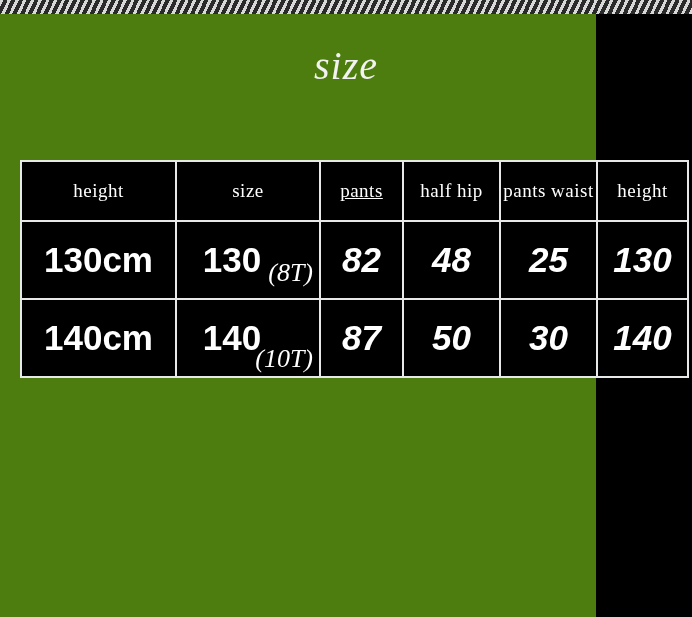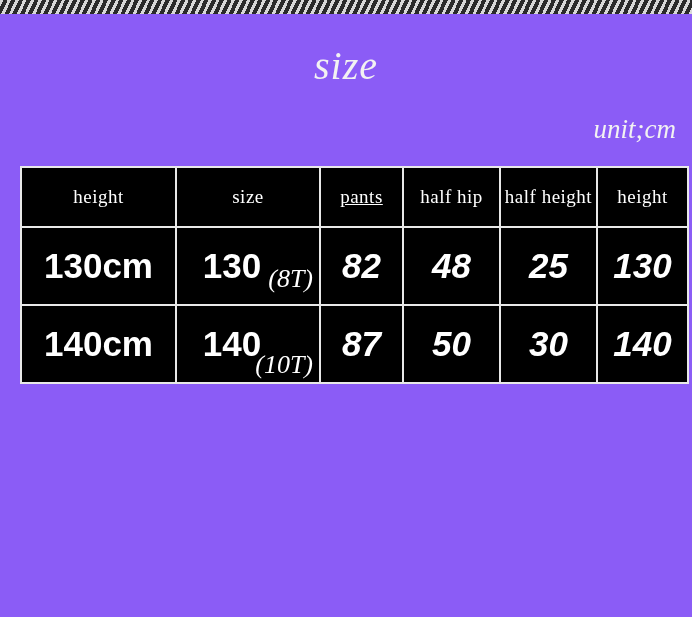--- a/index.html
+++ b/index.html
@@ -26,23 +26,23 @@
       repeating-linear-gradient(
         115deg,
         #d8d8d8 0px, #d8d8d8 3px,
         #2a2a2a 3px, #2a2a2a 7px
       );
   }
 
   #page {
     position: absolute;
     top: 14px; left: 0;
-    width: 692px;
+    width: 596px;
     height: 603px;
-    background: #8b5cf6;
+    background: #4d7c0f;
   }
 
   #title {
     position: absolute;
     top: 28px;
     left: 0;
     width: 692px;
     text-align: center;
     font-family: "Liberation Serif", serif;
     font-style: italic;
@@ -57,21 +57,21 @@
     right: 16px;
     font-family: "Liberation Serif", serif;
     font-style: italic;
     font-size: 27px;
     color: #f2f2f2;
   }
 
   
   #size-table {
     position: absolute;
-    top: 152px;
+    top: 146px;
     left: 20px;
     width: 655px;
     border-collapse: collapse;
     table-layout: fixed;
   }
   #size-table td, #size-table th {
     border: 2px solid #e8e8e8;
     background: #000000;
     color: #ffffff;
     text-align: center;
@@ -124,30 +124,29 @@
 </style>
 </head>
 <body>
 
 <div id="top-strip"></div>
 
 <div id="page">
 
   <div id="title">size</div>
 
-  <div id="unit">unit;cm</div>
 
   <table id="size-table">
     <thead>
       <tr>
         <th class="col-height">height</th>
         <th class="col-size">size</th>
         <th class="col-pants">pants</th>
         <th class="col-halfhip">half hip</th>
-        <th class="col-halfwaist">half height</th>
+        <th class="col-halfwaist">pants waist</th>
         <th class="col-height2">height</th>
       </tr>
     </thead>
     <tbody>
       <tr>
         <td class="height-cell">130cm</td>
         <td class="size-cell t-pos-a">
           <span class="size-num">130</span>
           <span class="size-t">(8T)</span>
         </td>

